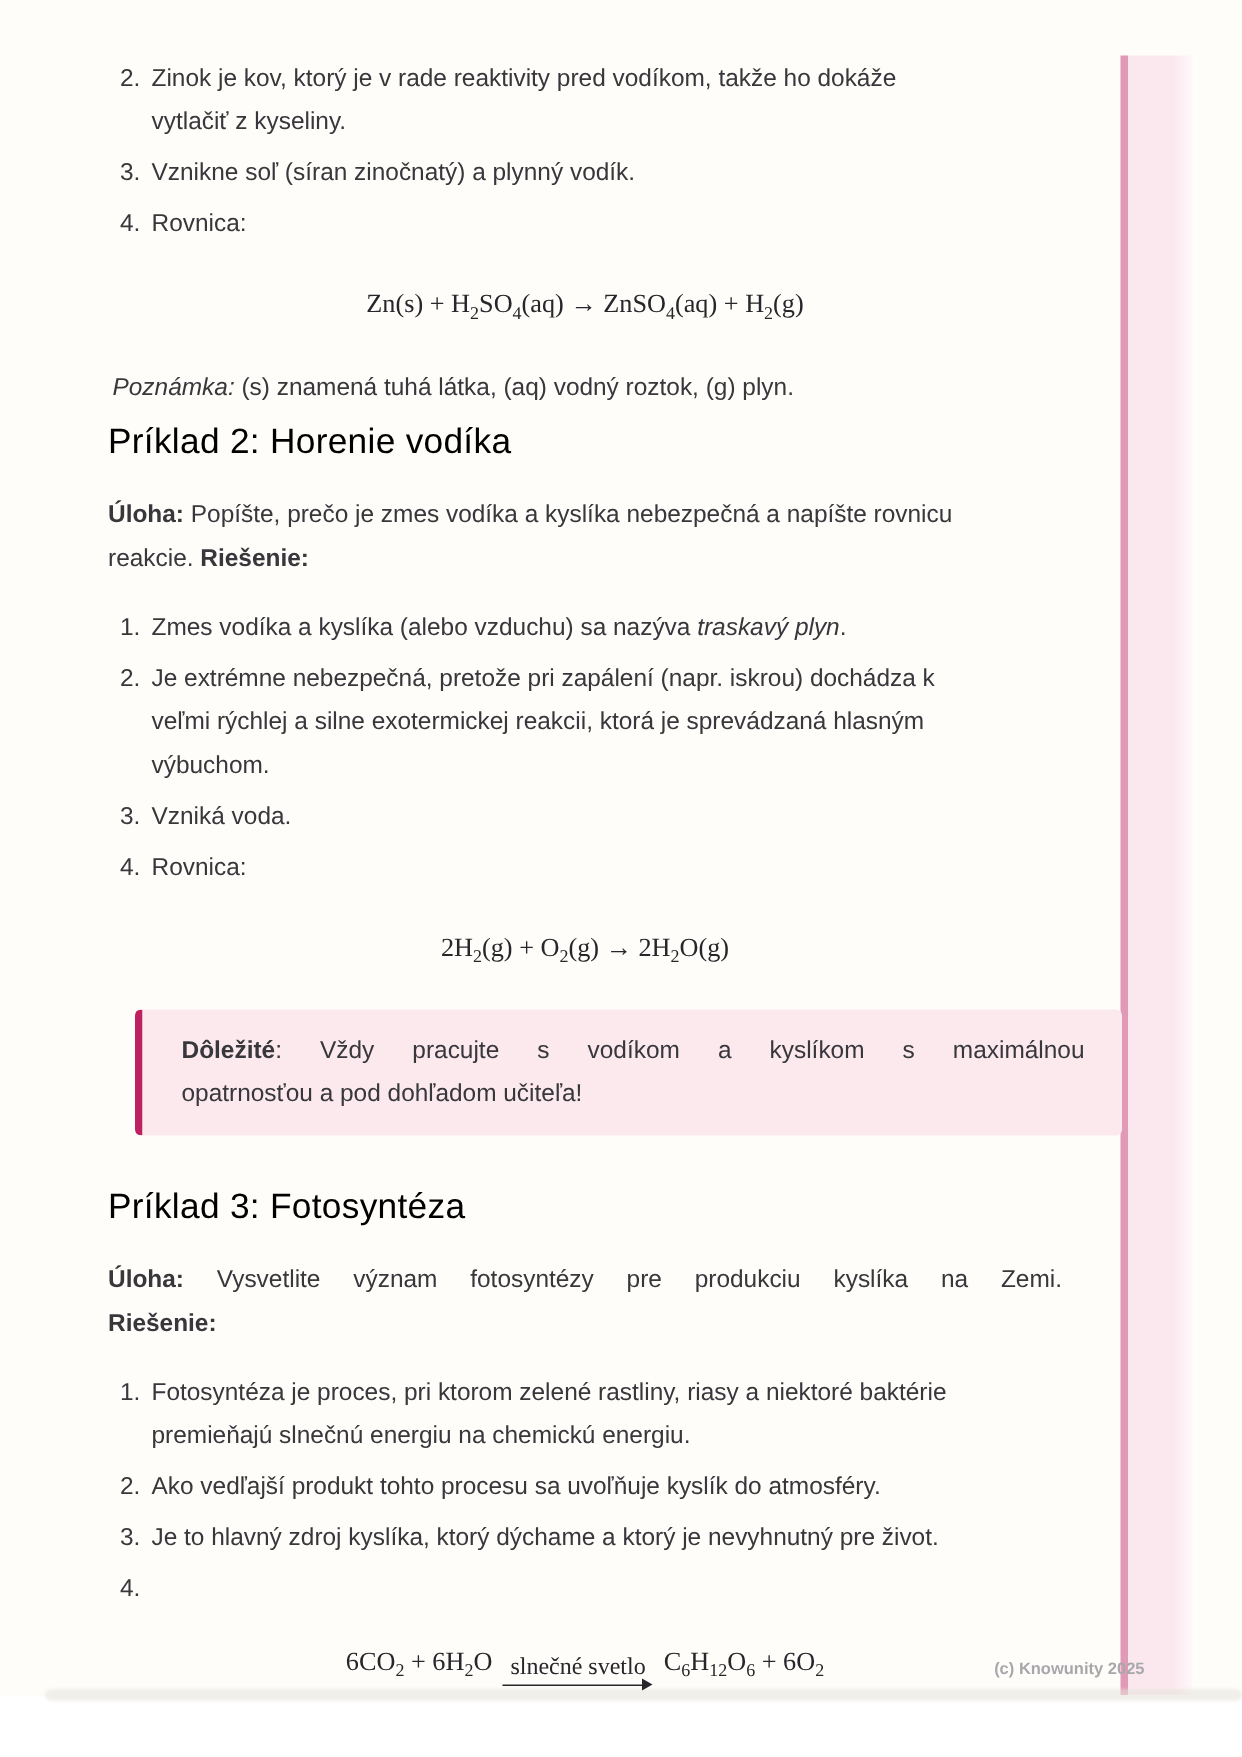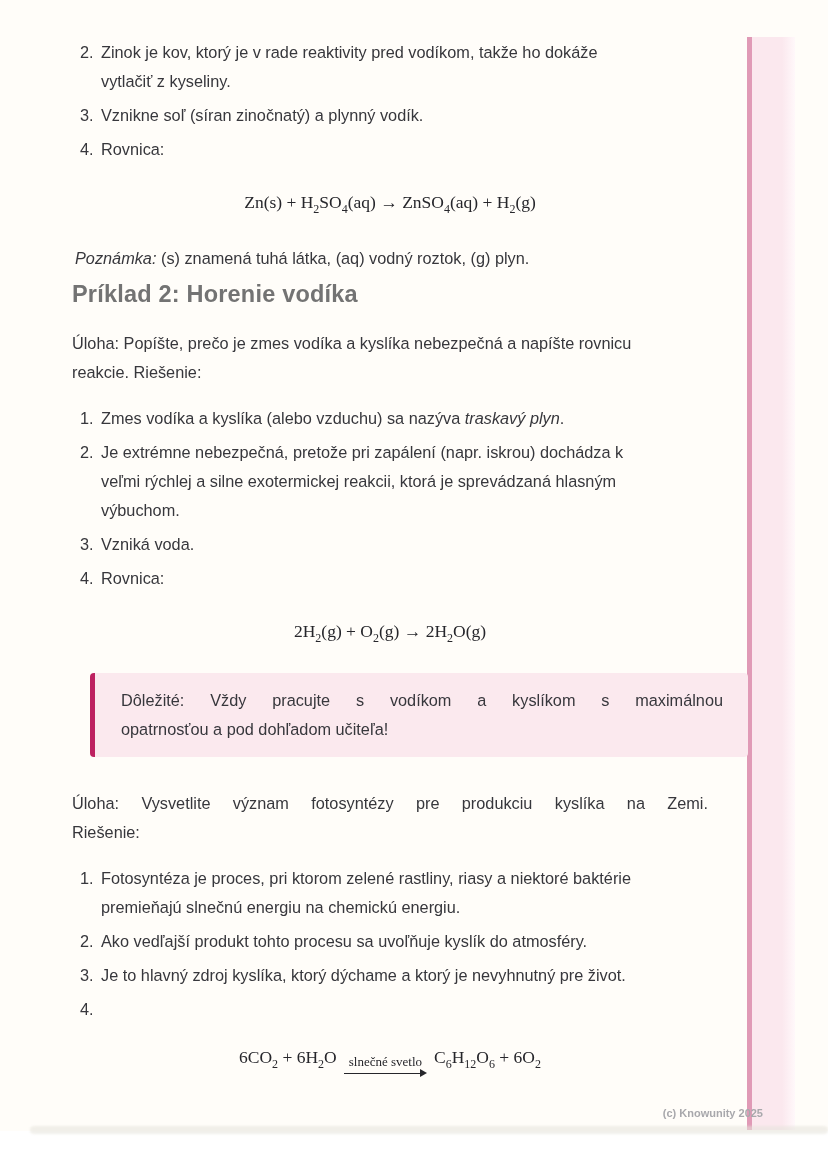--- a/index.html
+++ b/index.html
@@ -20,52 +20,52 @@
   }
   .stripe {
     position:absolute; left:747px; top:37px; width:48px; height:1093px;
     border-left:5px solid #e09ab6;
     background:linear-gradient(to right,#fbe8ee 70%,#fff8fa 100%);
   }
   .content {
     position:absolute; left:72px; top:38px; width:636px;
     font-size:16.3px; line-height:29px;
   }
-  b { font-weight:400; }
+  b { font-weight:700; }
   .list { margin-left:8px; }
   .list-item { display:flex; margin-bottom:5px; }
   .li-num { flex:none; width:21px; }
   .li-text { white-space:pre; }
   .equation {
     font-family:"Liberation Serif","DejaVu Serif",serif;
     color:#26262b; font-size:17.5px; text-align:center;
     margin:25px 0 29px 0; line-height:26px;
   }
   .equation sub { font-size:12px; line-height:0; }
   .note { margin-left:3px; }
   .note .note-label { font-style:italic; }
   h2 {
-    color:#737373; font-size:23.5px; line-height:30px; font-weight:700;
+    color:#000000; font-size:23.5px; line-height:30px; font-weight:400;
     margin:6px 0 20px 0; letter-spacing:.2px;
   }
   .task { margin-bottom:17px; }
   .task .prewrap { white-space:pre; }
   .justify-line { text-align:justify; text-align-last:justify; }
   .callout {
     width:658px; margin:26px 0 32px 18px;
     background:#fbe9ee; border-left:5px solid #bd2160; border-radius:4px;
     padding:13px 25px 13px 26px;
   }
   .eq3 { margin-top:20px; }
   .rxn-arrow {
     display:inline-flex; flex-direction:column; align-items:center;
     vertical-align:-3px; margin:0 7px;
   }
   .rxn-arrow .arrow-label {
-    font-size:13px; line-height:13px; padding:0 5px 1px 5px; color:#26262b;
+    font-size:16px; line-height:13px; padding:0 5px 1px 5px; color:#26262b;
   }
   .rxn-arrow .arrow-shaft { position:relative; align-self:stretch; height:9px; }
   .rxn-arrow .arrow-shaft::before {
     content:""; position:absolute; left:0; right:3px; top:3.6px; height:1.4px; background:#26262b;
   }
   .rxn-arrow .arrow-shaft::after {
     content:""; position:absolute; right:0; top:0; width:0; height:0;
     border-left:7px solid #26262b; border-top:4.3px solid transparent; border-bottom:4.3px solid transparent;
   }
   .footer {
@@ -129,20 +129,21 @@
       </div>
     </div>
 
     <div class="equation"><span>2H</span><sub>2</sub><span>(g) + O</span><sub>2</sub><span>(g) → 2H</span><sub>2</sub><span>O(g)</span></div>
 
     <div class="callout">
       <div class="justify-line"><b>Dôležité</b><span>: Vždy pracujte s vodíkom a kyslíkom s maximálnou</span></div>
       <div>opatrnosťou a pod dohľadom učiteľa!</div>
     </div>
 
+    <h2>Príklad 3: Fotosyntéza</h2>
 
     <div class="task">
       <div class="justify-line"><b>Úloha:</b><span> Vysvetlite význam fotosyntézy pre produkciu kyslíka na Zemi.</span></div>
       <div><b>Riešenie:</b></div>
     </div>
 
     <div class="list">
       <div class="list-item">
         <span class="li-num">1.</span>
         <span class="li-text">Fotosyntéza je proces, pri ktorom zelené rastliny, riasy a niektoré baktérie

